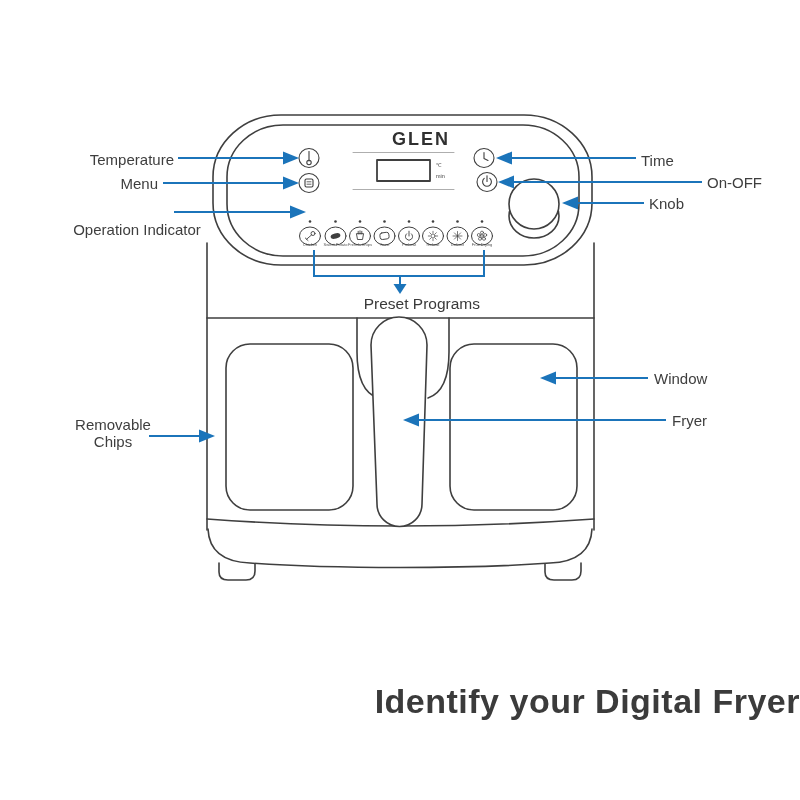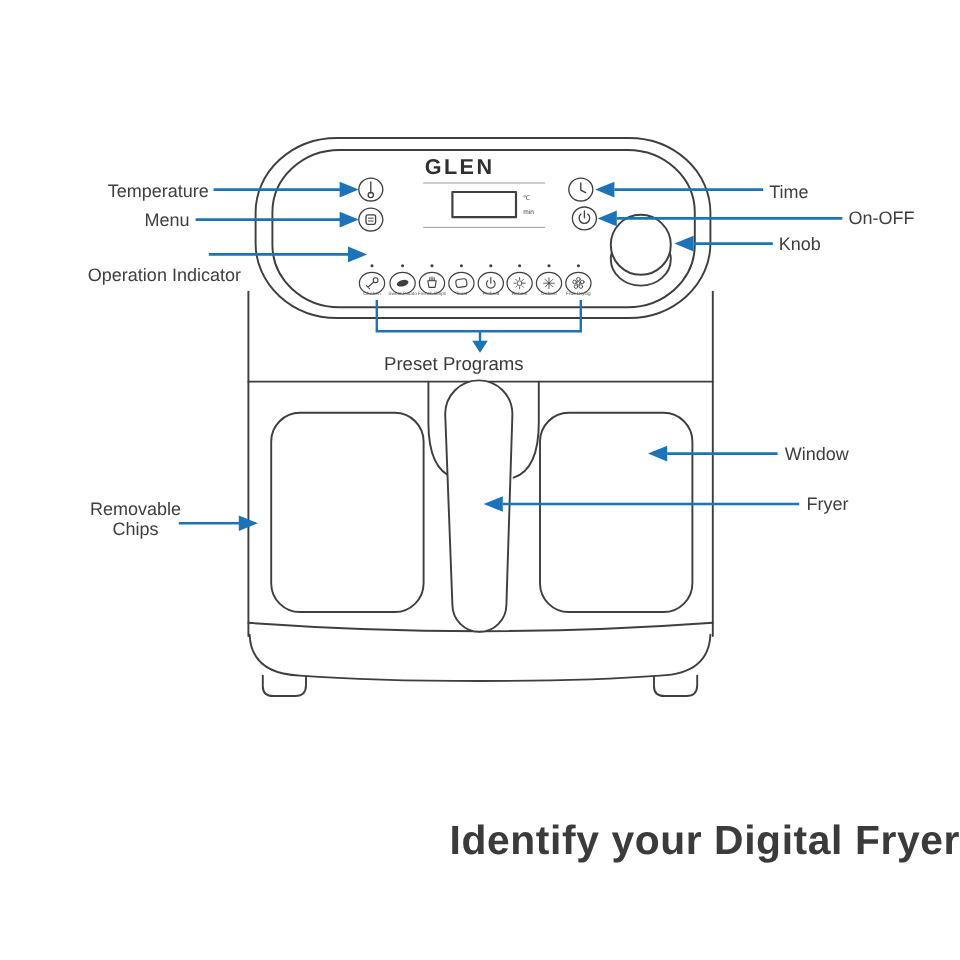--- a/index.html
+++ b/index.html
@@ -5,25 +5,25 @@
   html,body{margin:0;padding:0;background:#ffffff;}
   .stage{
     position:relative;width:800px;height:800px;background:#ffffff;overflow:hidden;
     font-family:"Liberation Sans", sans-serif;color:#3e3e3e;
   }
   .stage svg{position:absolute;left:0;top:0;}
   .lbl{position:absolute;font-size:15px;line-height:17px;color:#3e3e3e;white-space:nowrap;}
   .lbl.r{text-align:right;}
   .lbl.c{text-align:center;white-space:normal;}
   .brand{
-    position:absolute;left:354px;top:129px;width:98px;
+    position:absolute;left:372px;top:129px;width:98px;text-align:center;
     font-size:18px;font-weight:700;letter-spacing:2px;color:#303030;
   }
   .preset-caption{
-    position:absolute;left:320px;top:295px;width:160px;text-align:left;
+    position:absolute;left:320px;top:295px;width:160px;text-align:right;
     font-size:15.5px;color:#3a3a3a;
   }
   .preset-label{
     position:absolute;top:242px;width:34px;text-align:center;
     font-size:4px;line-height:5px;color:#555;white-space:nowrap;overflow:visible;
   }
   .title{
     position:absolute;left:0;top:682px;width:800px;text-align:right;
     font-size:34px;font-weight:600;letter-spacing:0.5px;color:#3b3b3b;
   }

